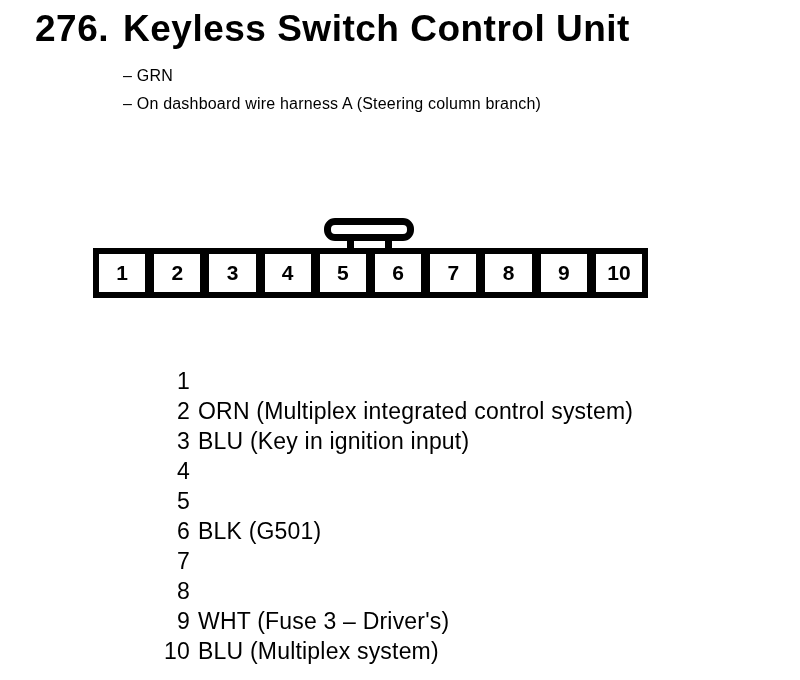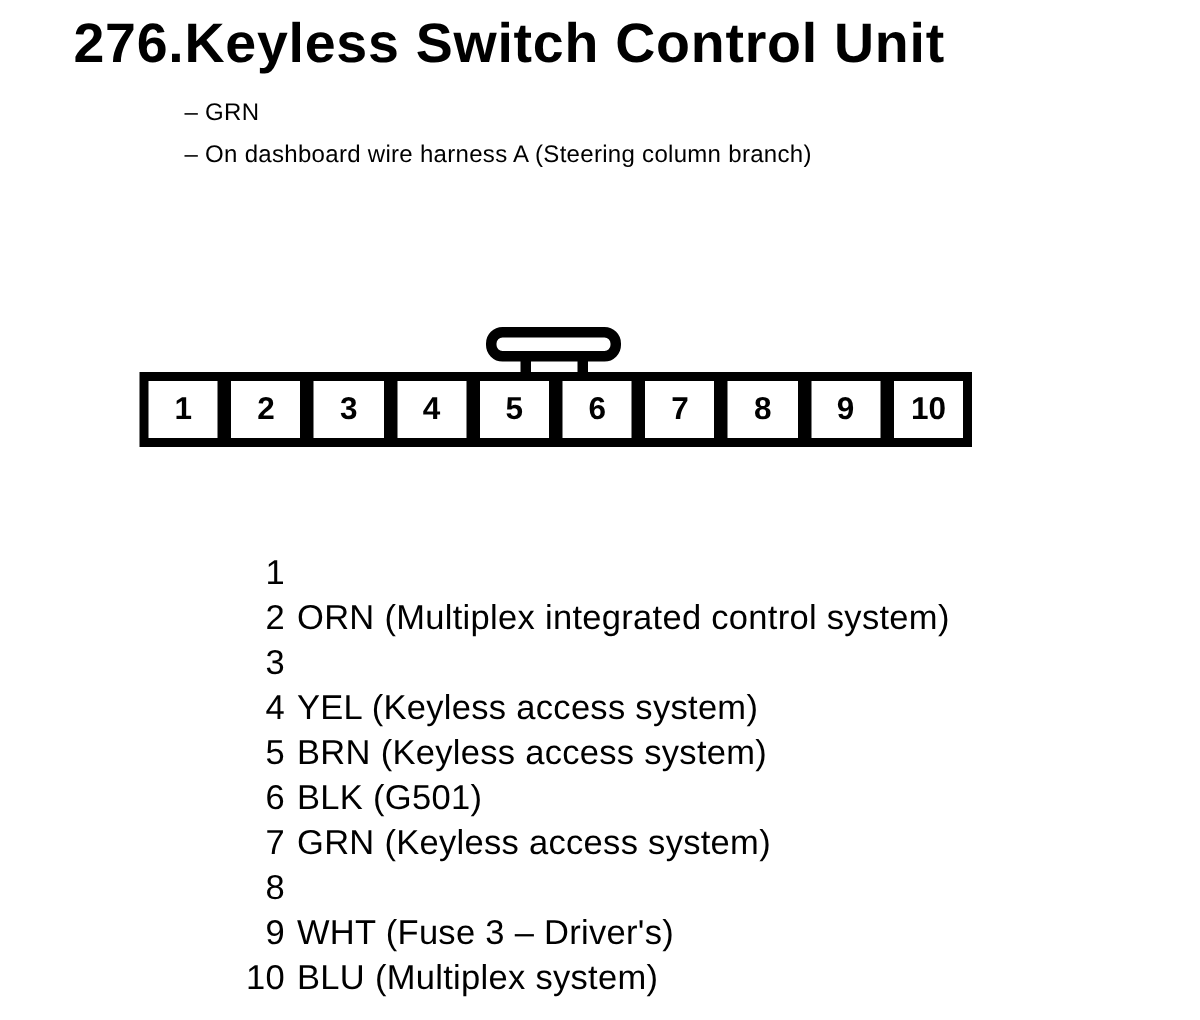--- a/index.html
+++ b/index.html
@@ -17,21 +17,21 @@
   .title-row {
     position: absolute;
     left: 35px;
     top: 8px;
     display: flex;
     font-weight: bold;
     font-size: 37px;
     letter-spacing: 0.5px;
     white-space: nowrap;
   }
-  .title-num { width: 88px; text-align: right; }
+  .title-num { width: 88px; }
 
   
   .notes {
     position: absolute;
     left: 123px;
     top: 62px;
     margin: 0;
     padding: 0;
     list-style: none;
     font-size: 16px;
@@ -170,40 +170,38 @@
         <span class="pin-num">1</span>
       </div>
 
       <div class="pin-line">
         <span class="pin-num">2</span>
         <span class="pin-label">ORN (Multiplex integrated control system)</span>
       </div>
 
       <div class="pin-line">
         <span class="pin-num">3</span>
+        <span class="pin-label">BLU (Key in ignition input)</span>
       </div>
 
       <div class="pin-line">
         <span class="pin-num">4</span>
-        <span class="pin-label">YEL (Keyless access system)</span>
       </div>
 
       <div class="pin-line">
         <span class="pin-num">5</span>
-        <span class="pin-label">BRN (Keyless access system)</span>
       </div>
 
       <div class="pin-line">
         <span class="pin-num">6</span>
         <span class="pin-label">BLK (G501)</span>
       </div>
 
       <div class="pin-line">
         <span class="pin-num">7</span>
-        <span class="pin-label">GRN (Keyless access system)</span>
       </div>
 
       <div class="pin-line">
         <span class="pin-num">8</span>
       </div>
 
       <div class="pin-line">
         <span class="pin-num">9</span>
         <span class="pin-label">WHT (Fuse 3 – Driver's)</span>
       </div>

